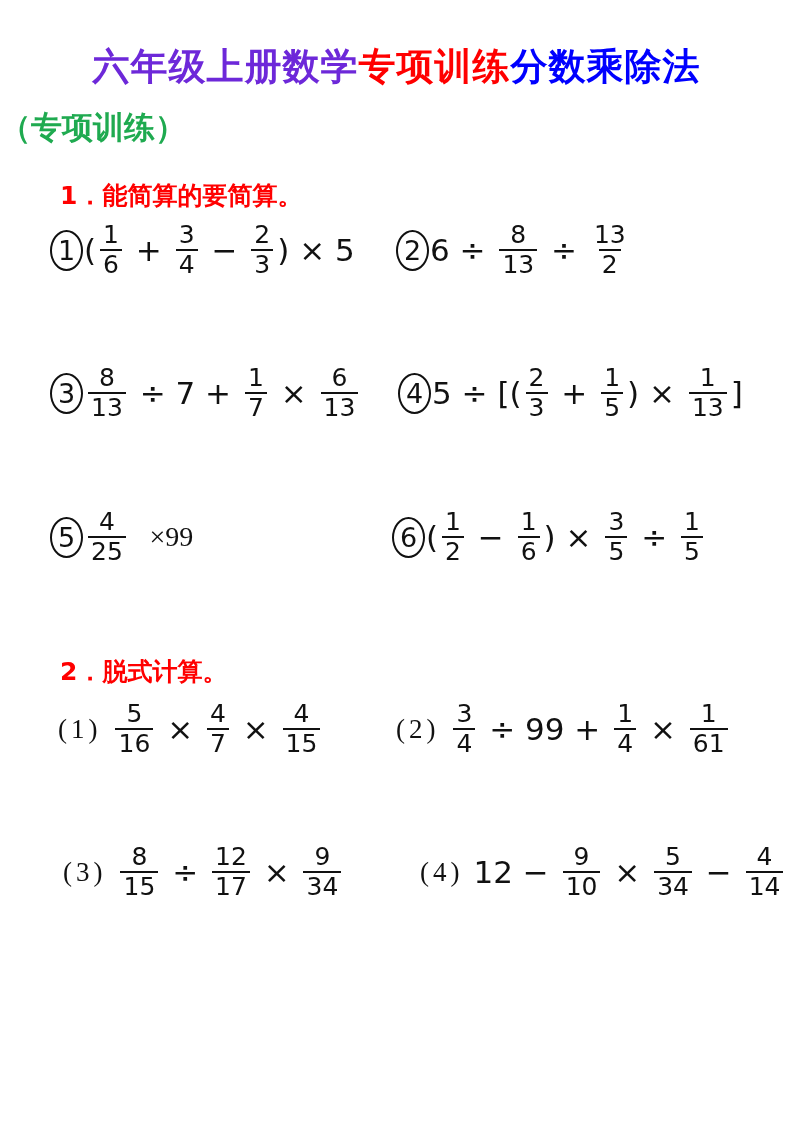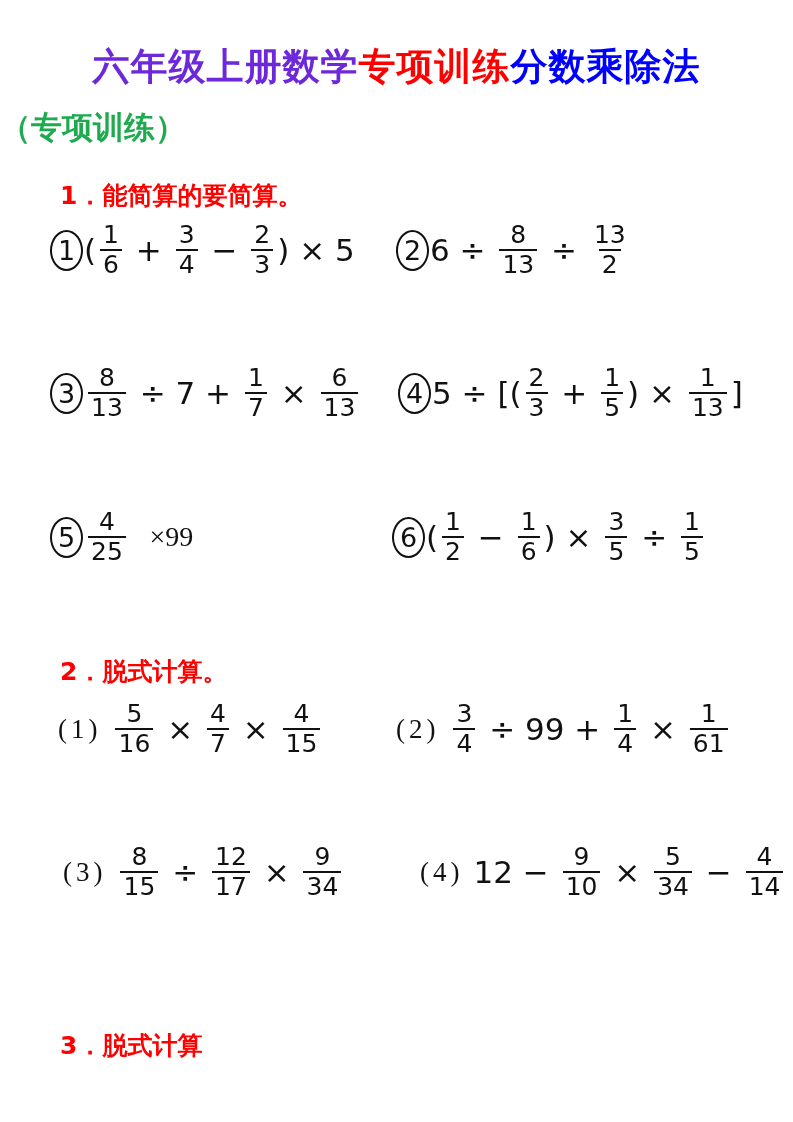--- a/index.html
+++ b/index.html
@@ -230,15 +230,14 @@
           <span class="den">34</span>
         </span>
         <span class="mtxt"> − </span>
         <span class="frac">
           <span class="num">4</span>
           <span class="den">14</span>
         </span>
       </span>
     </div>
 
-  <div id="sec3" class="sec-heading" style="color: rgb(255, 0, 0);">3．脱式计算</div>
 
 </div>
 
 </body></html>

